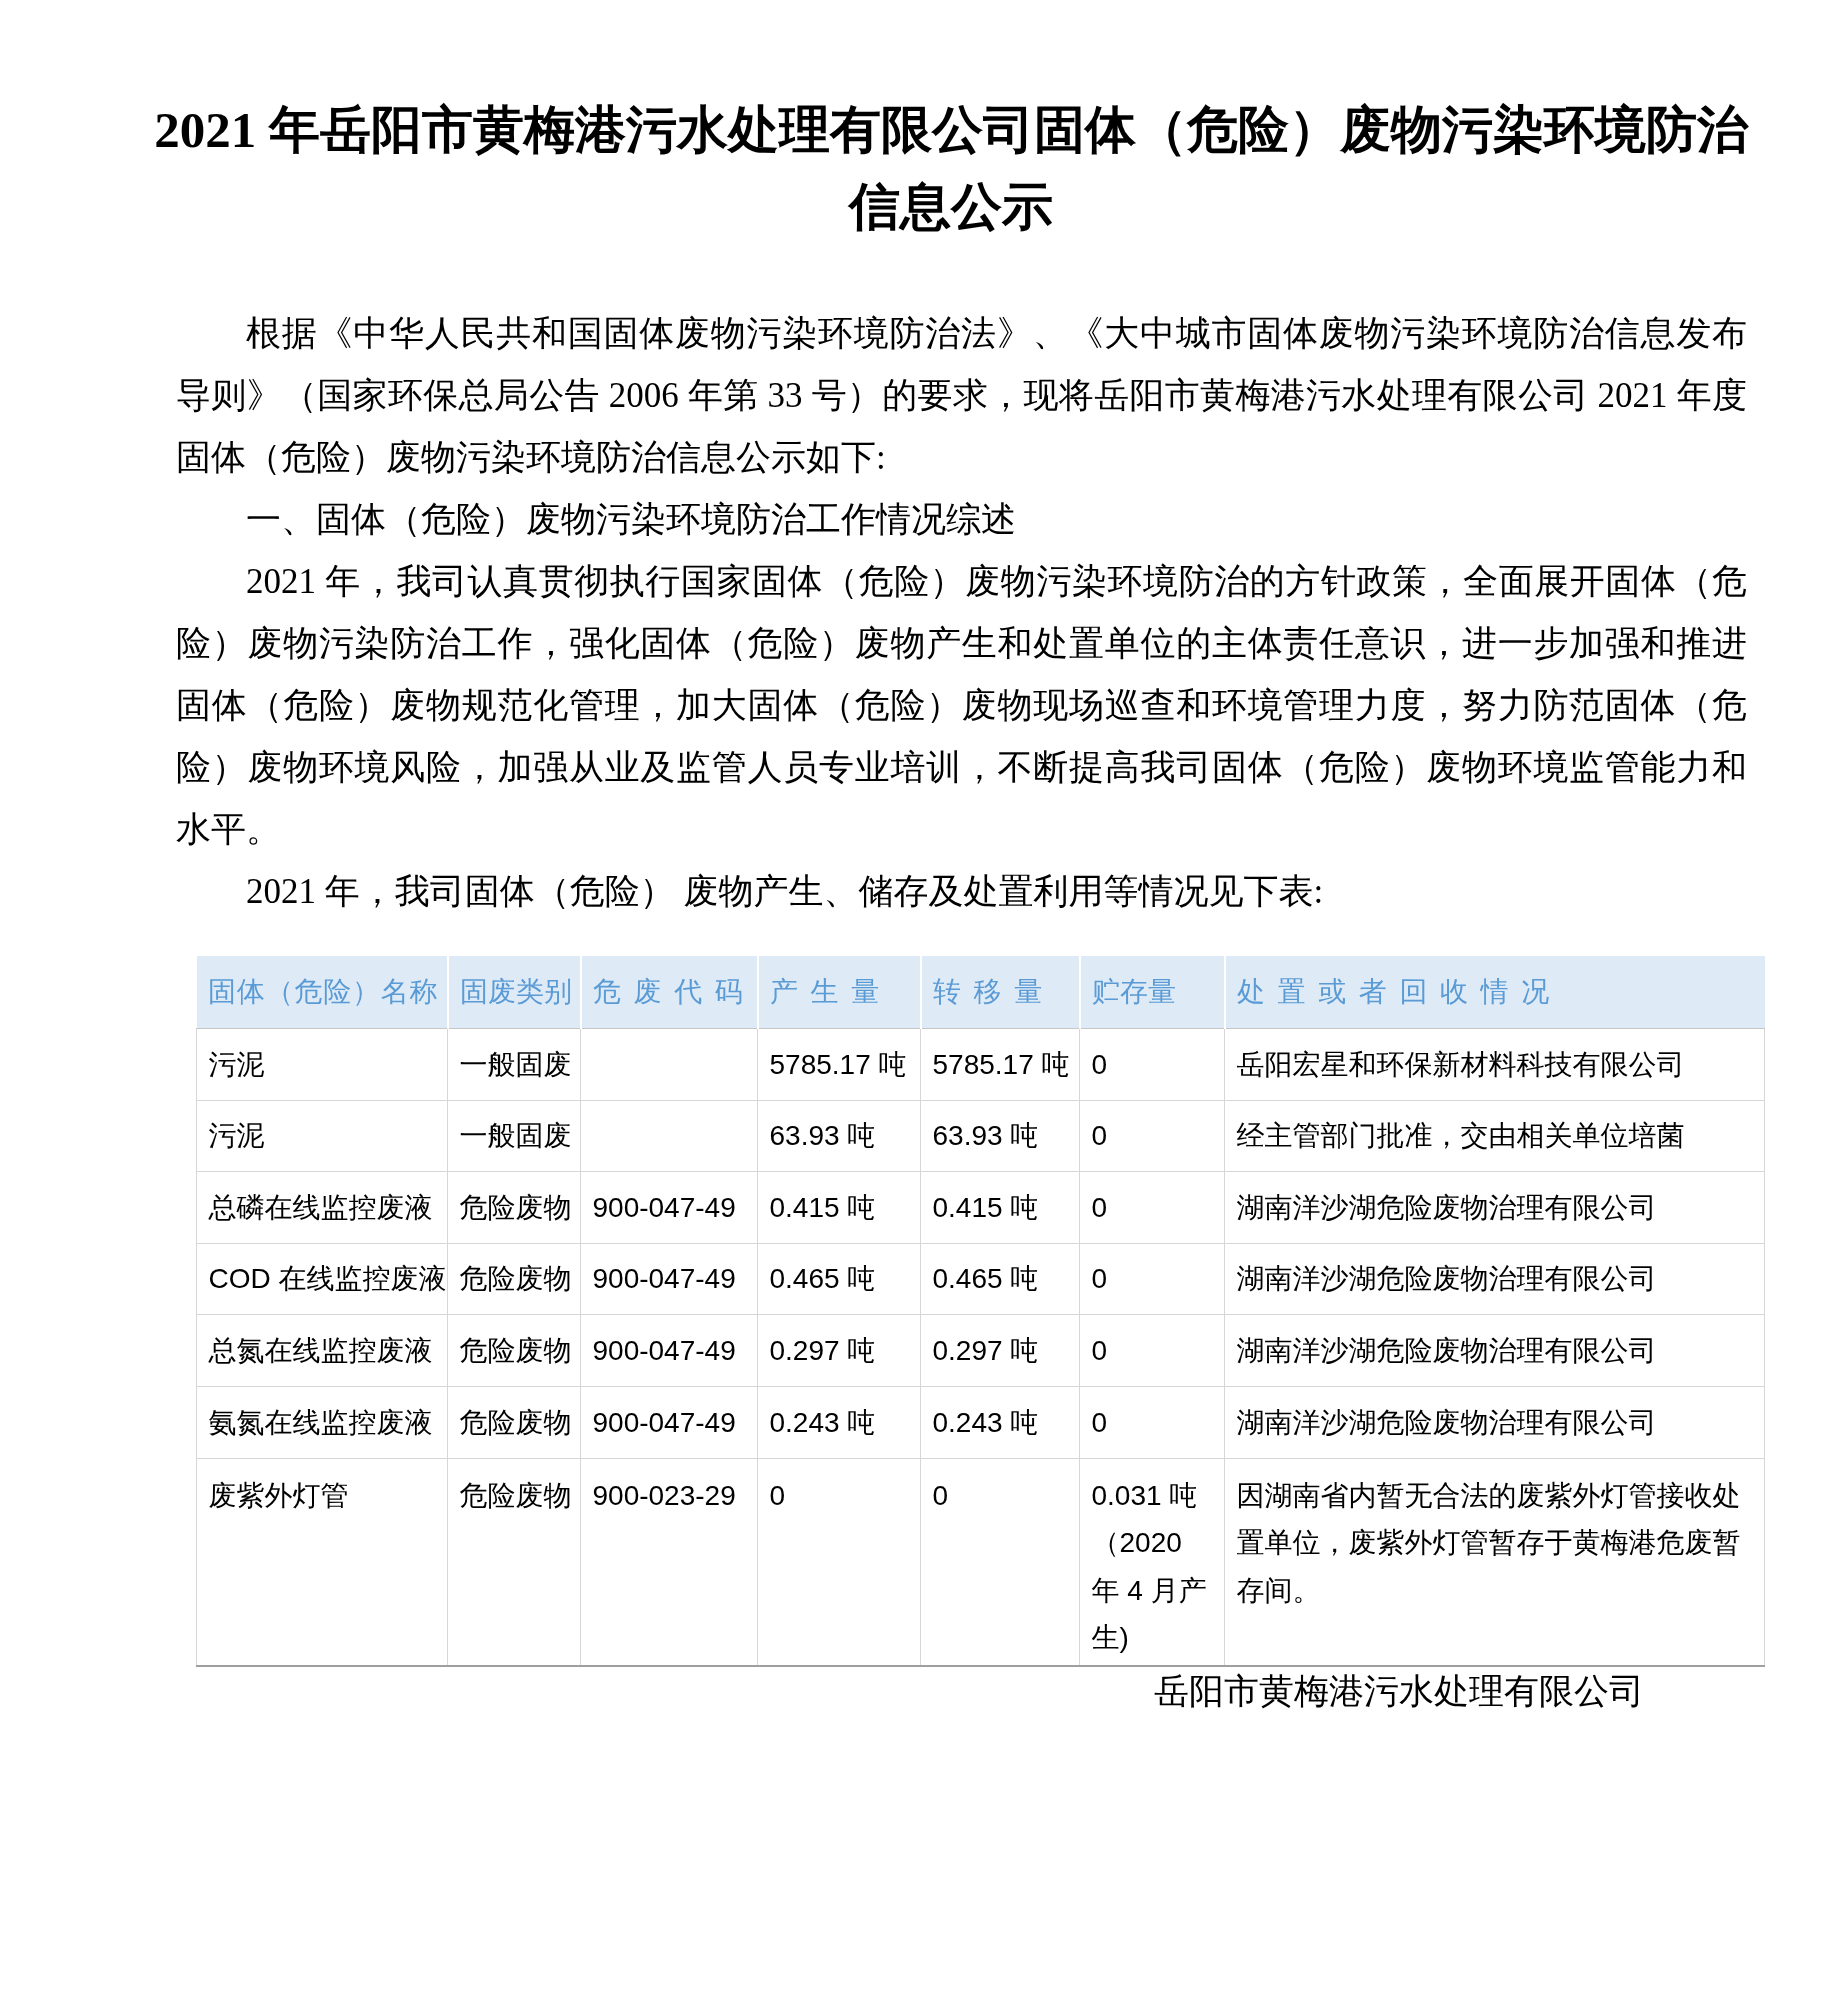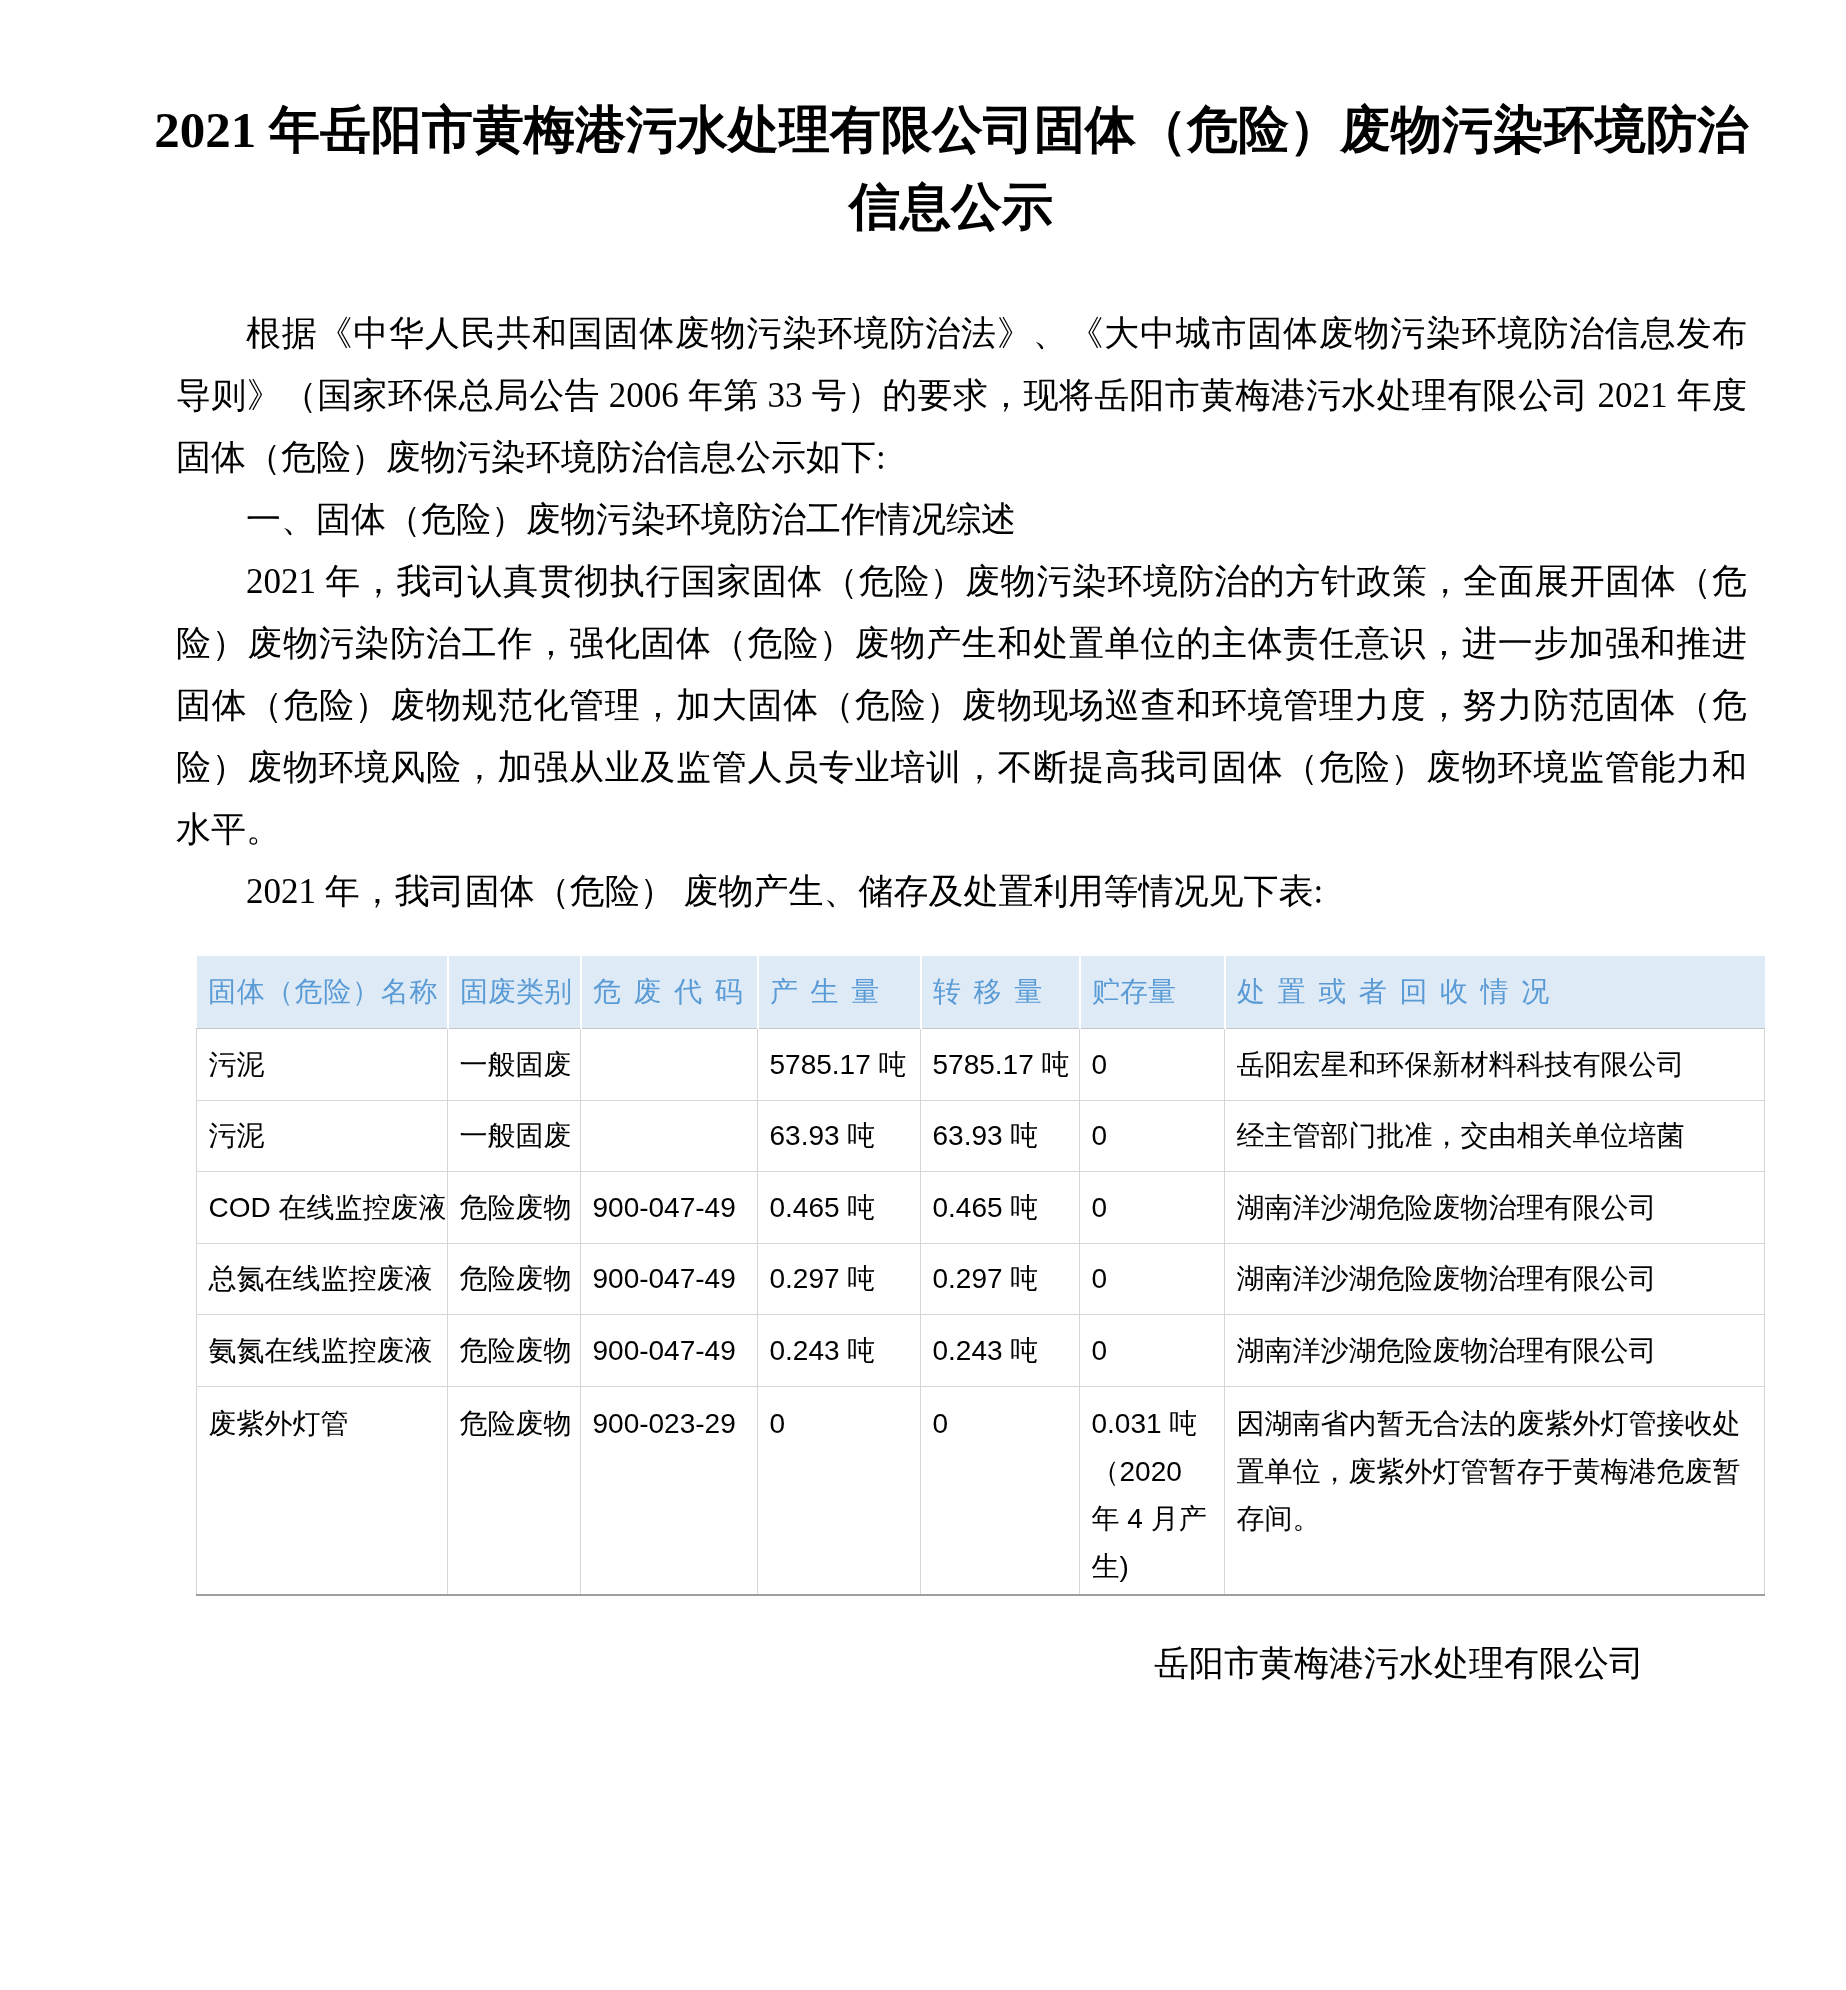--- a/index.html
+++ b/index.html
@@ -78,21 +78,21 @@
     height:138px;
     border-bottom:2.5px solid #9f9f9f;
     line-height:1.7;
   }
   .footer{
     margin-left:923px;
     width:896px;
     text-align:center;
     font-size:35px;
   }
-  .footer .company-line{margin-top:43px;line-height:1.4;}
+  .footer .company-line{line-height:1.4;}
 </style>
 </head>
 <body>
 
 <div class="page">
 
   <h1 class="doc-title">
     <span class="tline">2021 年岳阳市黄梅港污水处理有限公司固体（危险）废物污染环境防治</span>
     <span class="tline">信息公示</span>
   </h1>
@@ -137,20 +137,29 @@
           <tr>
             <td>污泥</td>
             <td>一般固废</td>
             <td></td>
             <td>63.93 吨</td>
             <td>63.93 吨</td>
             <td>0</td>
             <td>经主管部门批准，交由相关单位培菌</td>
           </tr>
           <tr>
+            <td>总磷在线监控废液</td>
+            <td>危险废物</td>
+            <td>900-047-49</td>
+            <td>0.415 吨</td>
+            <td>0.415 吨</td>
+            <td>0</td>
+            <td>湖南洋沙湖危险废物治理有限公司</td>
+          </tr>
+          <tr>
             <td>COD 在线监控废液</td>
             <td>危险废物</td>
             <td>900-047-49</td>
             <td>0.465 吨</td>
             <td>0.465 吨</td>
             <td>0</td>
             <td>湖南洋沙湖危险废物治理有限公司</td>
           </tr>
           <tr>
             <td>总氮在线监控废液</td>

